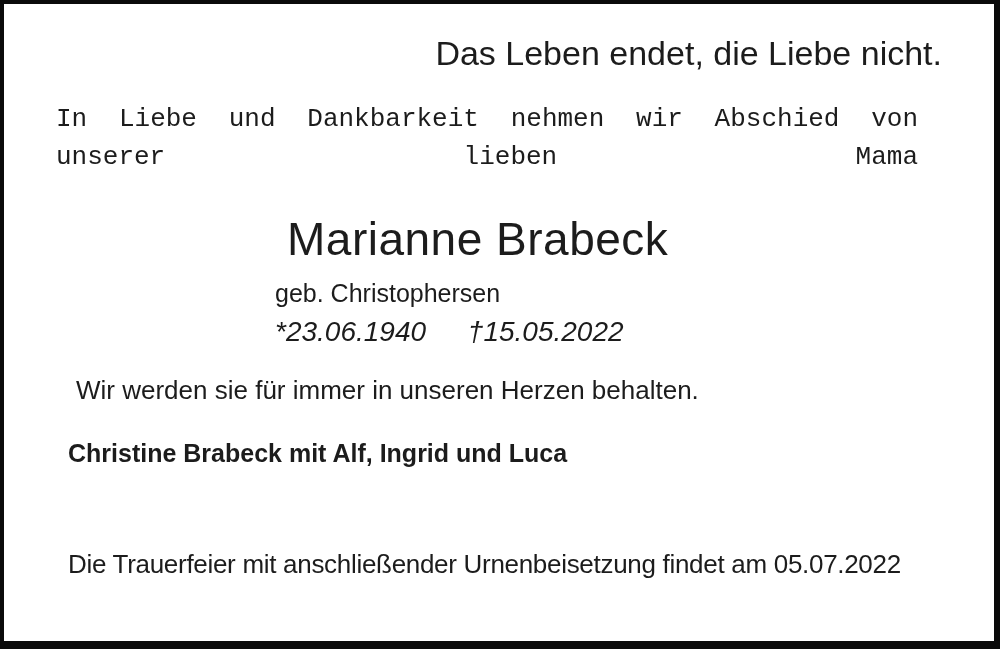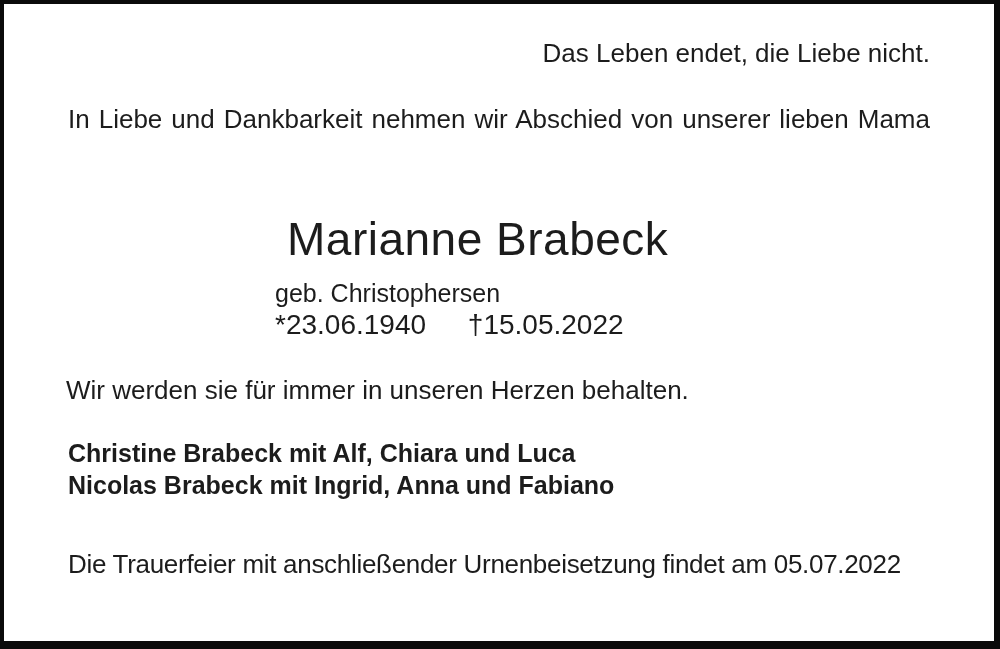--- a/index.html
+++ b/index.html
@@ -16,32 +16,33 @@
     border-style: solid;
     border-color: #0a0a0a;
     border-width: 4px 6px 8px 4px;
     font-family: "Liberation Sans", sans-serif;
     color: #1c1c1c;
     overflow: hidden;
   }
   .motto {
     position: absolute;
     top: 32px;
-    right: 64px;
-    font-size: 26px;
+    right: 52px;
+    font-size: 34px;
     line-height: 34px;
     white-space: nowrap;
   }
   .intro {
     position: absolute;
-    left: 64px;
+    left: 52px;
     top: 96px;
     width: 862px;
     font-size: 26px;
     line-height: 38px;
+    font-family: Liberation Mono, monospace;
   }
   .intro .line-justify {
     text-align: justify;
     text-align-last: justify;
   }
   .deceased-block {
     position: absolute;
     left: 271px;
     top: 196px;
   }
@@ -53,30 +54,32 @@
     letter-spacing: 0.5px;
     white-space: nowrap;
   }
   .birth-name {
     margin-top: 10px;
     font-size: 25px;
     line-height: 30px;
     white-space: nowrap;
   }
   .life-dates {
+    margin-top: 7px;
     font-size: 28px;
     line-height: 34px;
     white-space: nowrap;
+    font-style: italic;
   }
   .life-dates .death-date {
     margin-left: 34px;
   }
   .remembrance {
     position: absolute;
-    left: 62px;
+    left: 72px;
     top: 369px;
     font-size: 26px;
     line-height: 34px;
     white-space: nowrap;
   }
   .mourners {
     position: absolute;
     left: 64px;
     top: 433px;
     font-size: 25px;
@@ -110,21 +113,20 @@
     <div class="birth-name">geb. Christophersen</div>
     <div class="life-dates">
       <span class="birth-date">*23.06.1940</span>
       <span class="death-date">†15.05.2022</span>
     </div>
   </div>
 
   <div class="remembrance">Wir werden sie für immer in unseren Herzen behalten.</div>
 
   <div class="mourners">
-    <div>Christine Brabeck mit Alf, Chiara und Luca</div>
-    <div>Nicolas Brabeck mit Ingrid, Anna und Fabiano</div>
+    <div>Christine Brabeck mit Alf, Ingrid und Luca</div>
   </div>
 
   <div class="funeral">
     <div>Die Trauerfeier mit anschließender Urnenbeisetzung findet am 05.07.2022</div>
   </div>
 
 </div>
 
 </body></html>

